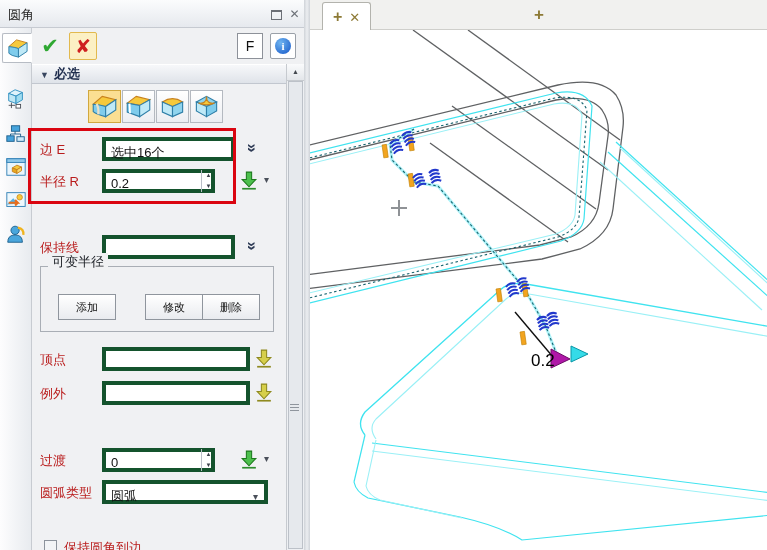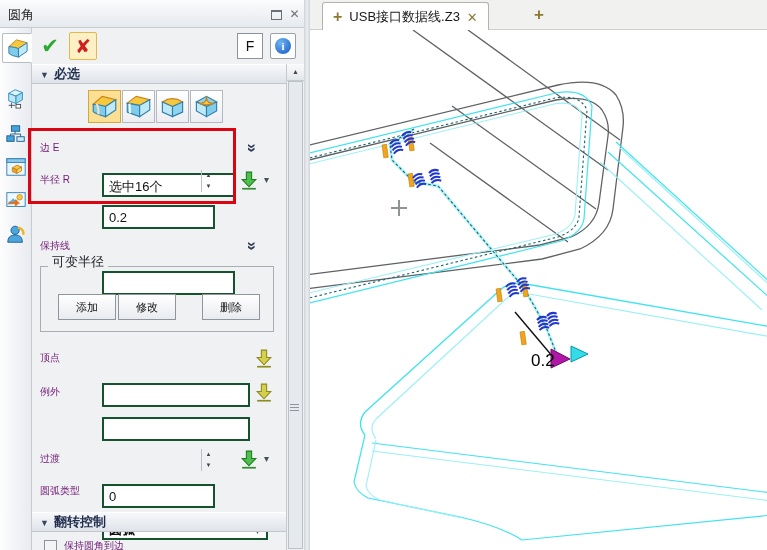--- a/index.html
+++ b/index.html
@@ -34,33 +34,33 @@
   .sec-hdr{position:absolute;left:32px;width:254px;height:20px;
      background:linear-gradient(#f7f8fa,#dfe3e9);border-top:1px solid #fff;border-bottom:1px solid #c2c7cf;
      box-sizing:border-box;font-size:13px;font-weight:bold;color:#1f2d4d;line-height:18px;padding-left:8px;}
   .sec-hdr .tri{font-size:9px;margin-right:5px;color:#39465f;}
   
   .ftype{position:absolute;top:90px;width:33px;height:33px;box-sizing:border-box;
      border:1px solid #b4b9c0;background:linear-gradient(#ffffff,#eceef2);
      display:flex;align-items:center;justify-content:center;}
   .ftype.sel{background:#fbdf92;border:1px solid #d1a83e;}
   
-  .lbl{position:absolute;left:40px;font-size:10px;color:#701a75;}
-  .field{position:absolute;background:#fff;border:2px solid #14532d;box-sizing:border-box;
-     font-size:13px;color:#111;padding:3px 4px 0 5px;height:24px;margin-top:36px;}
+  .lbl{position:absolute;left:40px;font-size:13px;color:#b91c1c;}
+  .field{position:absolute;background:#fff;border:4px solid #14532d;box-sizing:border-box;
+     font-size:13px;color:#111;padding:3px 4px 0 5px;height:24px;}
   .spin{position:absolute;width:13px;height:22px;display:flex;flex-direction:column;border-left:1px solid #b9bfc7;}
   .spin div{flex:1;font-size:6px;color:#3c424c;text-align:center;line-height:11px;}
   .chev{position:absolute;font-size:16px;font-weight:bold;color:#2e3b55;transform:rotate(90deg);width:18px;text-align:center;}
   .caret{position:absolute;font-size:10px;color:#4a505a;}
   .groupbox{position:absolute;left:40px;top:266px;width:232px;height:64px;border:1px solid #a9aeb5;}
   .grouplegend{position:absolute;left:48px;top:253px;background:#f0f1f3;padding:0 4px;font-size:13px;color:#20242a;}
   .gbtn{position:absolute;top:294px;width:58px;height:26px;box-sizing:border-box;border:1px solid #8f959d;
      background:linear-gradient(#ffffff,#e9ebef);font-size:11px;color:#111;
      display:flex;align-items:center;justify-content:center;}
-  .combo{padding-right:16px;font-weight:bold;}
+  .combo{padding-right:16px;}
   .combo .caret{right:6px;top:7px;}
   .checkbox{position:absolute;left:44px;top:540px;width:13px;height:13px;background:#f2f4f6;border:1px solid #8c939c;box-sizing:border-box;}
   
   .scrollbar{position:absolute;left:286px;top:64px;width:18px;height:486px;background:#eef0f3;border-left:1px solid #c6cacf;box-sizing:border-box;}
   .sb-up{position:absolute;left:0;top:0;width:17px;height:16px;background:linear-gradient(#fafbfc,#e3e6ea);
      border-bottom:1px solid #c6cacf;font-size:7px;color:#43484f;text-align:center;line-height:15px;}
   .sb-thumb{position:absolute;left:1px;top:17px;width:15px;height:468px;background:#e6e9ed;border:1px solid #bcc1c8;box-sizing:border-box;}
   .sb-grip{position:absolute;left:3px;top:338px;width:9px;}
   .sb-grip div{height:1px;background:#8f959d;margin:2px 0;}
   
@@ -203,21 +203,21 @@
     <div class="annotation"></div>
 
 
     <div class="lbl" style="top:239px">保持线</div>
     <div class="field" style="left:102px;top:235px;width:133px"></div>
     <div class="chev" style="left:243px;top:237px">»</div>
 
     <div class="groupbox"></div>
     <div class="grouplegend">可变半径</div>
     <div class="gbtn" style="left:58px">添加</div>
-    <div class="gbtn" style="left:118px">修改</div>
+    <div class="gbtn" style="left:145px">修改</div>
     <div class="gbtn" style="left:202px">删除</div>
 
     <div class="lbl" style="top:351px">顶点</div>
     <div class="field" style="left:102px;top:347px;width:148px"></div>
     <svg style="position:absolute;left:254px;top:348px" width="20" height="20" viewBox="0 0 19 19">
       <path d="M7,2 h5 v7 h4 l-6.5,7 -6.5,-7 h4 z" fill="#d6cf4a" stroke="#8f8a1f"></path>
       <rect x="3" y="17" width="13" height="1.6" fill="#8f8a1f"></rect>
     </svg>
 
     <div class="lbl" style="top:385px">例外</div>
@@ -239,42 +239,40 @@
       <rect x="3" y="17" width="13" height="1.6" fill="#2c8c2c"></rect>
     </svg>
     <div class="caret" style="left:264px;top:453px">▾</div>
 
     <div class="lbl" style="top:484px">圆弧类型</div>
     <div class="field combo" style="left:102px;top:480px;width:166px">
       <span>圆弧</span>
       <span class="caret">▾</span>
     </div>
 
-    <div class="sec-hdr" style="top:512px"><span class="tri">▼</span><span>翻转控制</span></div>
     <div class="checkbox"></div>
     <div class="lbl" style="left:64px;top:539px">保持圆角到边</div>
 
     <div class="scrollbar">
       <div class="sb-up">▲</div>
       <div class="sb-thumb"></div>
       <div class="sb-grip">
           <div></div>
           <div></div>
           <div></div>
         </div>
     </div>
   </div>
 
   <div class="divider"></div>
 
   <div class="main">
     <div class="tabbar">
       <div class="tab">
         <span class="tab-plus">+</span>
-        <span class="tab-title">USB接口数据线.Z3</span>
         <span class="tab-close">✕</span>
       </div>
       <div class="newtab">+</div>
     </div>
 
     <div class="viewport">
       <svg width="457" height="520" viewBox="0 0 457 520">
         <defs>
           <g id="spring">
             <path d="M0,0 q5,-3.5 10,0 M0,3.5 q5,-3.5 10,0 M0,7 q5,-3.5 10,0 M0,10.5 q5,-3.5 10,0" stroke="#2238cc" stroke-width="2" fill="none"></path>

